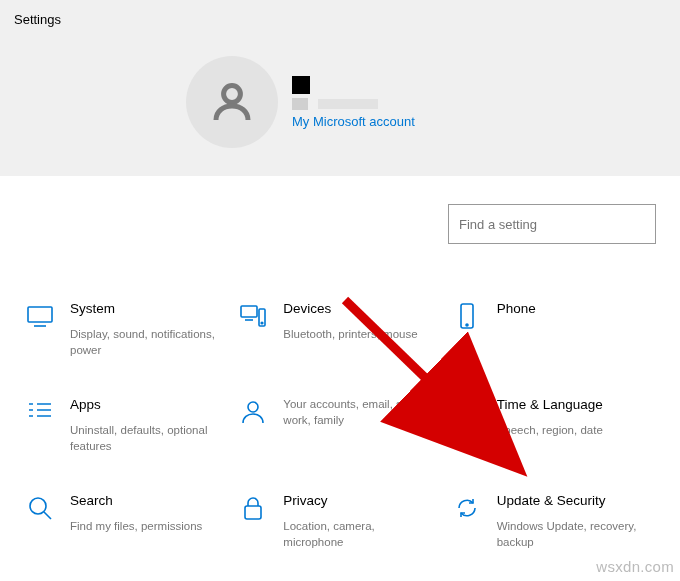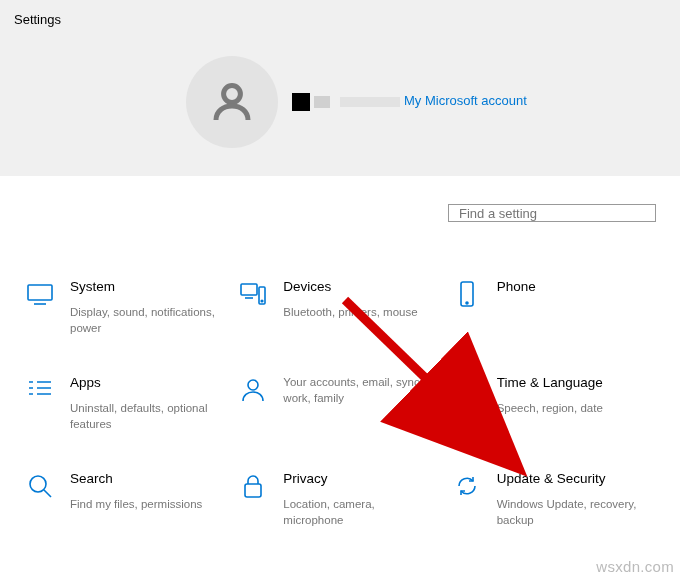--- a/index.html
+++ b/index.html
@@ -38,36 +38,36 @@
   .avatar {
     width: 92px;
     height: 92px;
     background: #e3e3e3;
     border-radius: 50%;
     display: flex;
     align-items: center;
     justify-content: center;
   }
   .avatar svg { width: 48px; height: 48px; stroke: #7a7a7a; fill: none; stroke-width: 2.5; }
-  .profile-text { display: flex; gap: 4px; }
+  .profile-text { display: flex; flex-direction: column; gap: 4px; }
   .profile-row1 { display:flex; align-items:center; gap:10px; }
   .profile-row1 .blk { width:18px; height:18px; background:#000; }
   .profile-row2 { display:flex; align-items:center; gap:10px; }
   .profile-row2 .pix { width:16px; height:12px; background:#d0d0d0; }
   .profile-row2 .bar { width:60px; height:10px; background:#e2e2e2; }
   .ms-link { color:#0078d4; font-size:13px; cursor:pointer; }
   .content-region { padding: 0 24px 0 24px; }
   .search-wrap {
     display:flex;
     justify-content:flex-end;
     padding: 28px 0 10px 0;
   }
   .search-input {
     width: 208px;
-    height: 18px;
+    height: 40px;
     border: 1px solid #999;
     padding: 0 10px;
     font-size: 13px;
     font-family: inherit;
     color:#555;
     outline:none;
     background:#fff;
   }
   .tiles {
     display: grid;

